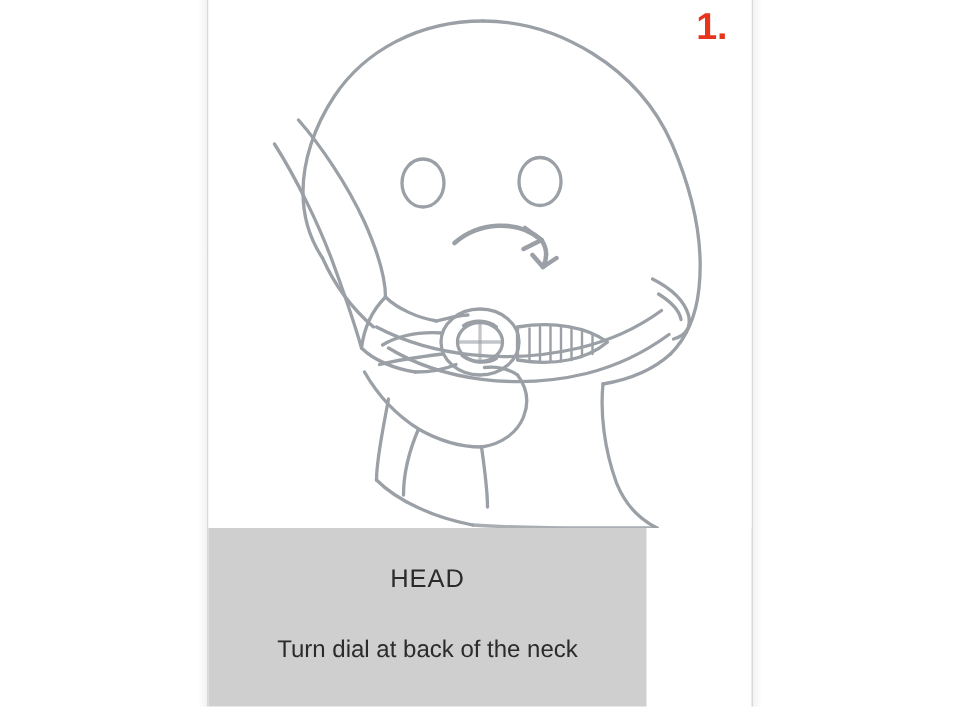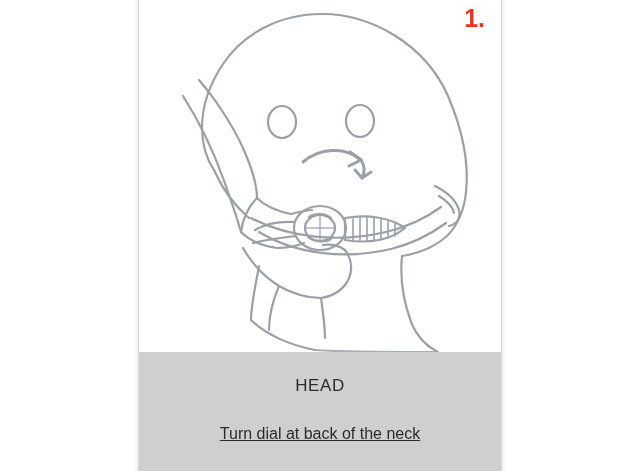--- a/index.html
+++ b/index.html
@@ -49,40 +49,39 @@
     font-size: 25px;
     font-weight: bold;
     color: #e8341c;
     letter-spacing: 0px;
     line-height: 1;
   }
   .caption {
     position: absolute;
     left: 0;
     top: 352px;
-    width: 362px;
+    width: 292px;
     height: 119px;
     background: #cfcfcf;
     box-sizing: border-box;
     text-align: center;
   }
   .caption-title {
     margin-top: 24px;
     font-size: 17px;
     color: #2b2b2b;
     letter-spacing: 0.6px;
     font-family: "Liberation Sans", sans-serif;
   }
   .caption-body {
     margin-top: 26px;
     font-size: 16px;
     color: #2b2b2b;
     line-height: 1.45;
     padding: 0 18px;
-    text-decoration: underline;
   }
   .caption-body .line {
     display: block;
   }
   .edge-shadow-left {
     position: absolute;
     left: 132px;
     top: 0;
     width: 6px;
     height: 471px;

